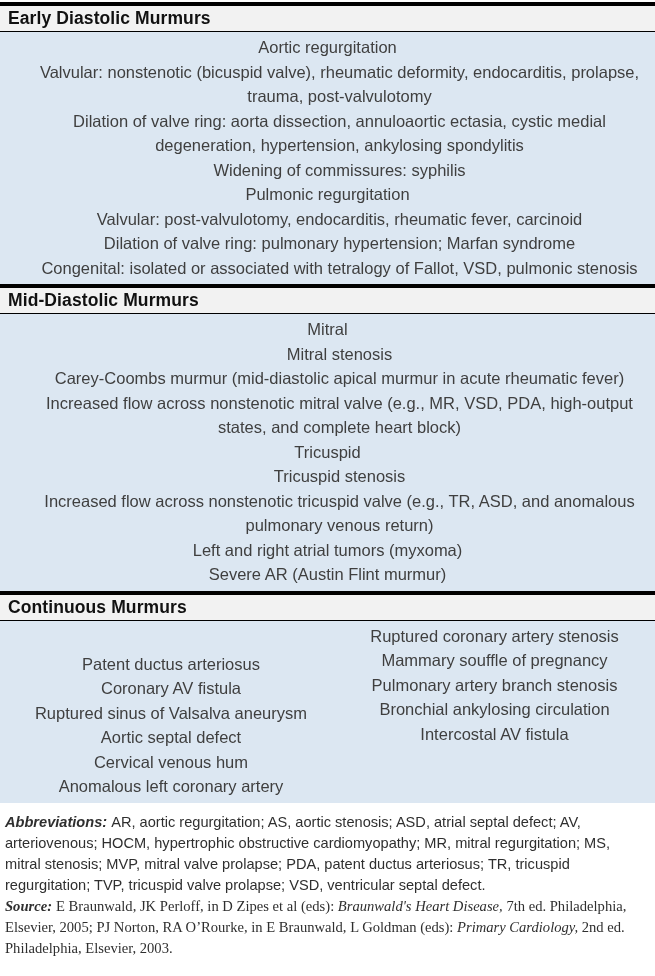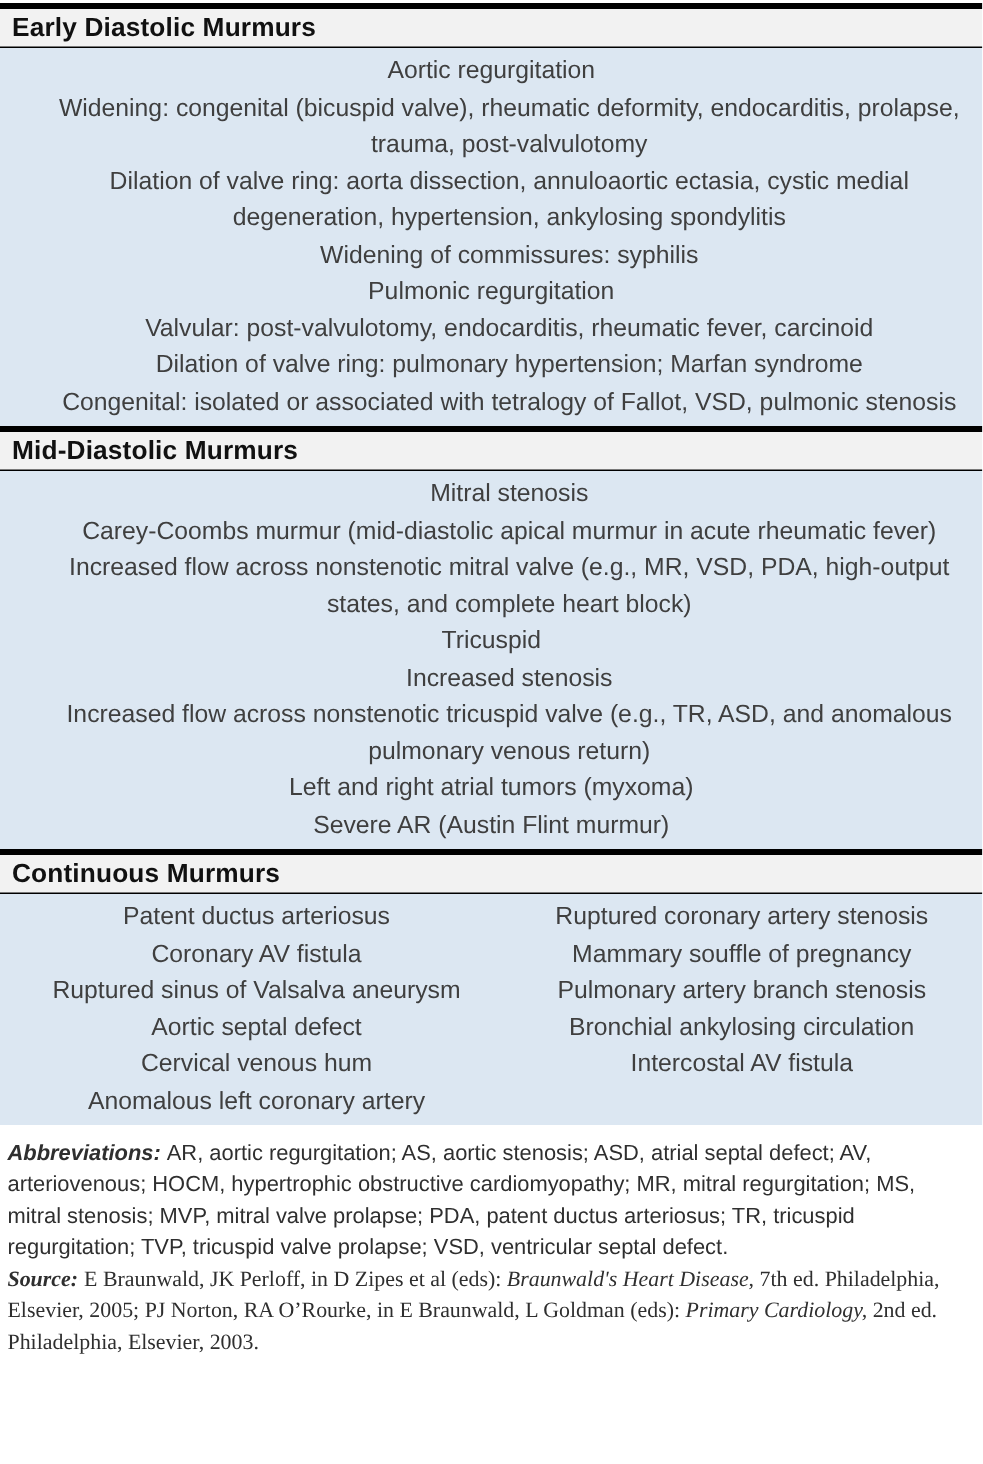--- a/index.html
+++ b/index.html
@@ -62,20 +62,21 @@
   }
   .cols{
     display:flex;
   }
   .col{
     box-sizing:border-box;
   }
   .col.left{
     width:334px;
     flex:0 0 334px;
+    margin-top:28px;
   }
   .col.right{
     flex:1 1 auto;
   }
   .notes{
     padding:9px 8px 0 5px;
     color:var(--note-text);
   }
   .notes p{
     margin:0;
@@ -99,40 +100,41 @@
 <div class="page">
   <div class="table">
     <div class="topbar"></div>
 
     <section>
       <header class="sec-header">
         <span class="sec-title">Early Diastolic Murmurs</span>
       </header>
       <div class="sec-body list-body" id="sec-body-0">
           <div class="row lvl1">Aortic regurgitation</div>
-          <div class="row lvl2">Widening: congenital (bicuspid valve), rheumatic deformity, endocarditis, prolapse, trauma, post-valvulotomy</div>
+          <div class="row lvl2">Valvular: nonstenotic (bicuspid valve), rheumatic deformity, endocarditis, prolapse, trauma, post-valvulotomy</div>
           <div class="row lvl2">Dilation of valve ring: aorta dissection, annuloaortic ectasia, cystic medial degeneration, hypertension, ankylosing spondylitis</div>
           <div class="row lvl2">Widening of commissures: syphilis</div>
           <div class="row lvl1">Pulmonic regurgitation</div>
           <div class="row lvl2">Valvular: post-valvulotomy, endocarditis, rheumatic fever, carcinoid</div>
           <div class="row lvl2">Dilation of valve ring: pulmonary hypertension; Marfan syndrome</div>
           <div class="row lvl2">Congenital: isolated or associated with tetralogy of Fallot, VSD, pulmonic stenosis</div>
         </div>
     </section>
 
     <section>
       <header class="sec-header">
         <span class="sec-title">Mid-Diastolic Murmurs</span>
       </header>
       <div class="sec-body list-body" id="sec-body-1">
+          <div class="row lvl1">Mitral</div>
           <div class="row lvl2">Mitral stenosis</div>
           <div class="row lvl2">Carey-Coombs murmur (mid-diastolic apical murmur in acute rheumatic fever)</div>
           <div class="row lvl2">Increased flow across nonstenotic mitral valve (e.g., MR, VSD, PDA, high-output states, and complete heart block)</div>
           <div class="row lvl1">Tricuspid</div>
-          <div class="row lvl2">Increased stenosis</div>
+          <div class="row lvl2">Tricuspid stenosis</div>
           <div class="row lvl2">Increased flow across nonstenotic tricuspid valve (e.g., TR, ASD, and anom­alous pulmonary venous return)</div>
           <div class="row lvl1">Left and right atrial tumors (myxoma)</div>
           <div class="row lvl1">Severe AR (Austin Flint murmur)</div>
         </div>
     </section>
 
     <section>
       <header class="sec-header">
         <span class="sec-title">Continuous Murmurs</span>
       </header>

